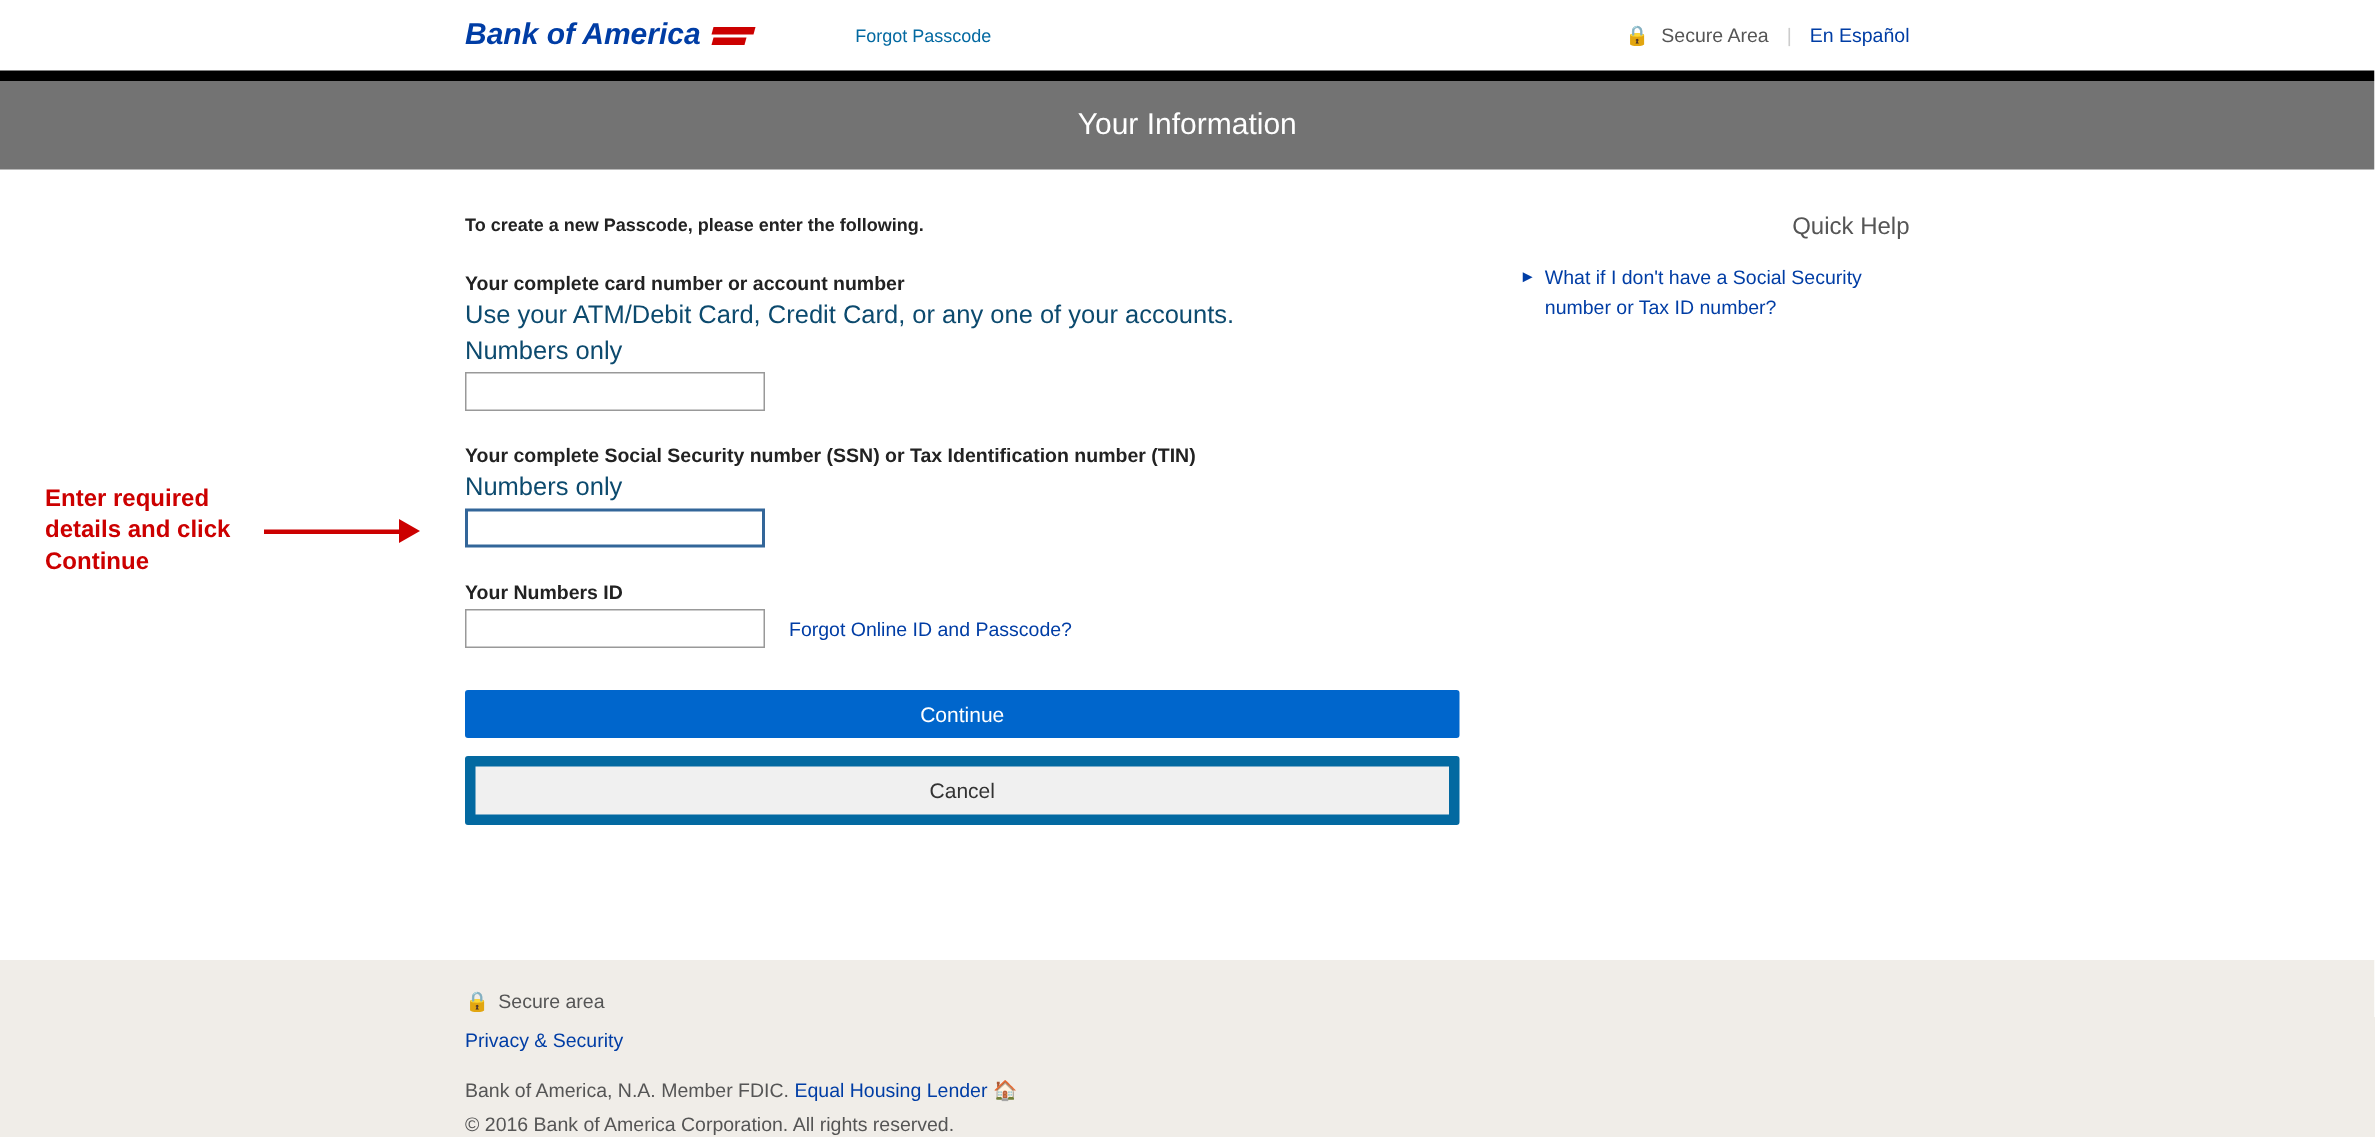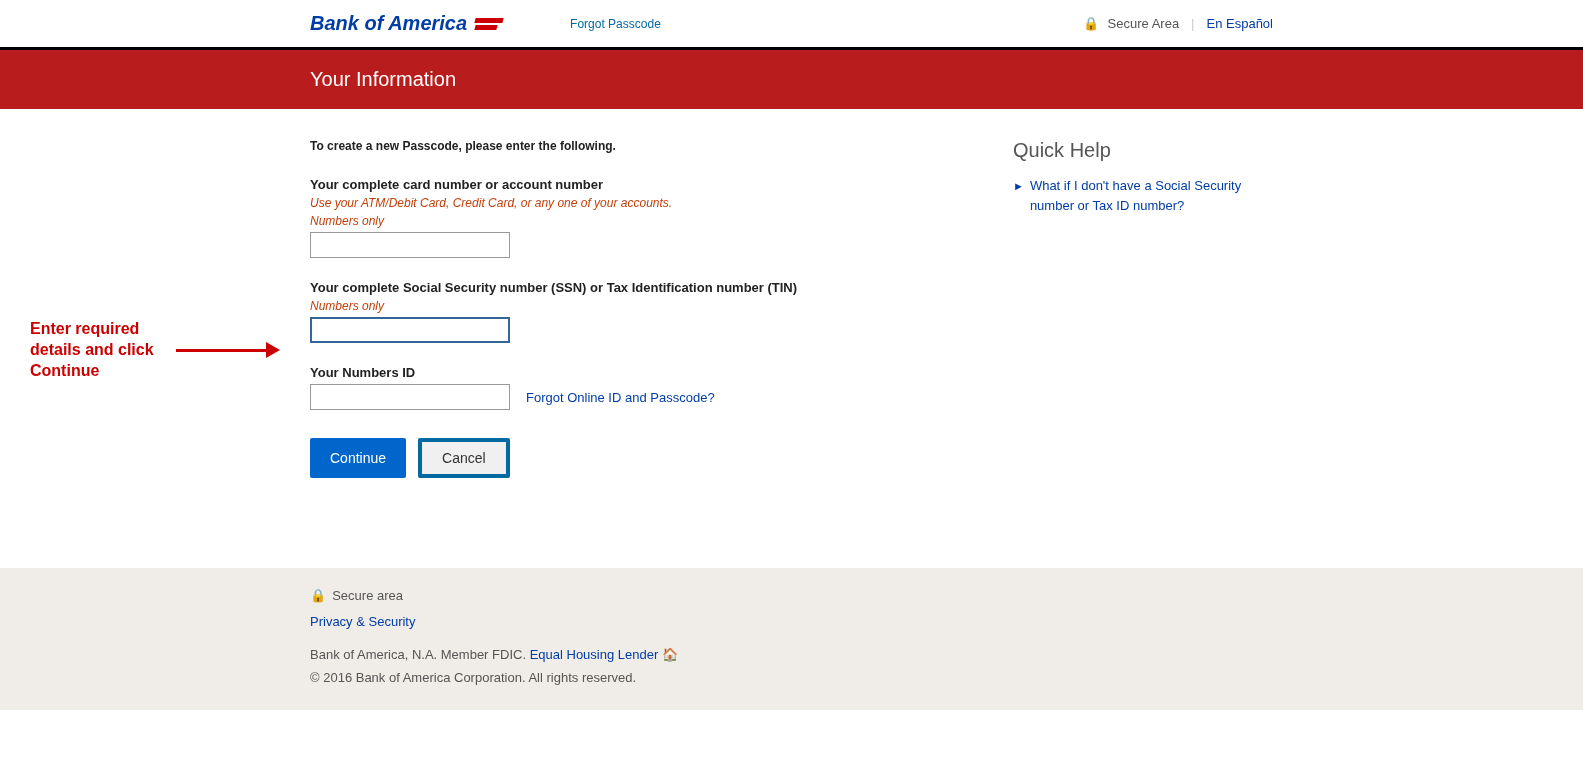--- a/index.html
+++ b/index.html
@@ -3,21 +3,21 @@
   <meta charset="utf-8">
   <style>
     * { margin: 0; padding: 0; box-sizing: border-box; }
     body { font-family: Arial, sans-serif; font-size: 14px; color: #333; background: #fff; min-width: 1583px; }
 
     
     .header {
       display: flex;
       align-items: center;
       padding: 12px 310px;
-      border-bottom: 3px solid #000000;
+      border-bottom: 7px solid #000000;
       justify-content: space-between;
     }
     .header-left { display: flex; align-items: center; gap: 24px; }
     .page-title-header {
       font-size: 12px;
       color: #0369a1;
       font-weight: normal;
       margin-left: 43px;
     }
     .header-right {
@@ -26,23 +26,24 @@
       gap: 8px;
       font-size: 13px;
       color: #555;
     }
     .header-right .divider { color: #ccc; margin: 0 4px; }
     .lock-icon { font-size: 13px; }
     .espanol-link { color: #003da5; text-decoration: none; }
 
     
     .red-banner {
-      background-color: #b91c1c;
+      background-color: #737373;
       padding: 18px 310px;
       margin: 0;
+      text-align: center;
     }
     .red-banner h1 {
       color: #fff;
       font-size: 20px;
       font-weight: normal;
     }
 
     
     .main-content {
       display: flex;
@@ -68,24 +69,23 @@
     }
 
     .field-label {
       font-size: 13px;
       font-weight: bold;
       color: #222;
       margin-bottom: 4px;
     }
 
     .field-hint {
-      font-size: 12px;
-      color: #c2410c;
+      font-size: 17px;
+      color: #0c4a6e;
       margin-bottom: 4px;
-      font-style: italic;
     }
 
     .field-input {
       display: block;
       width: 200px;
       height: 26px;
       border: 1px solid #999;
       padding: 3px 6px;
       font-size: 13px;
       outline: none;
@@ -104,53 +104,55 @@
     .forgot-link {
       color: #003da5;
       text-decoration: none;
       font-size: 13px;
     }
 
     .button-row {
       display: flex;
       gap: 12px;
       margin-top: 28px;
+      flex-direction: column;
     }
 
     .btn-continue {
       background-color: #0066cc;
       color: #fff;
       border: none;
       padding: 8px 20px;
       font-size: 14px;
       cursor: pointer;
       border-radius: 2px;
     }
 
     .btn-cancel {
       background-color: #f0f0f0;
       color: #333;
-      border: 4px solid #0369a1;
+      border: 7px solid #0369a1;
       padding: 8px 20px;
       font-size: 14px;
       cursor: pointer;
       border-radius: 2px;
     }
 
     
     .quick-help {
       width: 260px;
       padding-top: 0;
     }
 
     .quick-help-title {
-      font-size: 20px;
+      font-size: 16px;
       color: #555;
       margin-bottom: 14px;
       font-weight: normal;
+      text-align: right;
     }
 
     .quick-help-link {
       display: flex;
       align-items: flex-start;
       gap: 6px;
       color: #003da5;
       text-decoration: none;
       font-size: 13px;
       line-height: 1.5;

